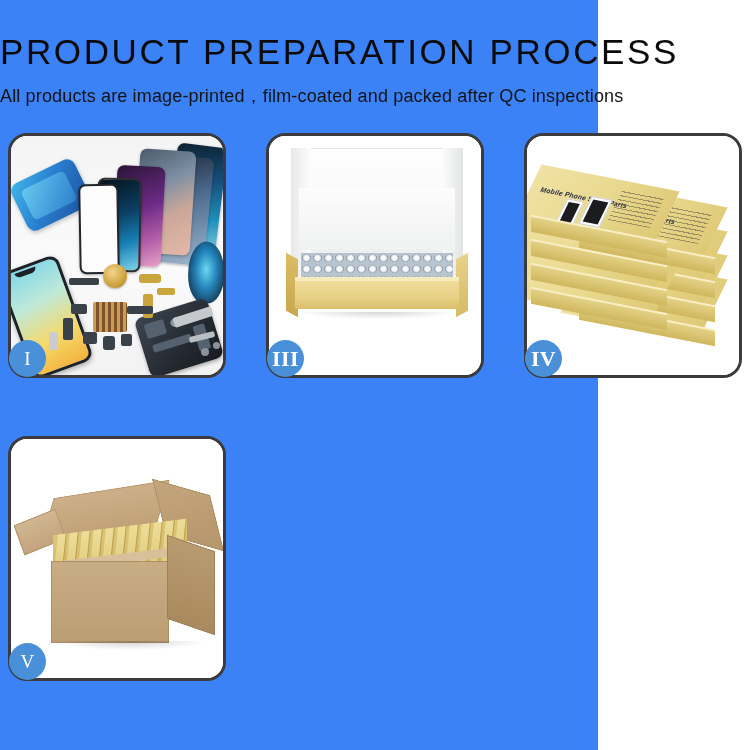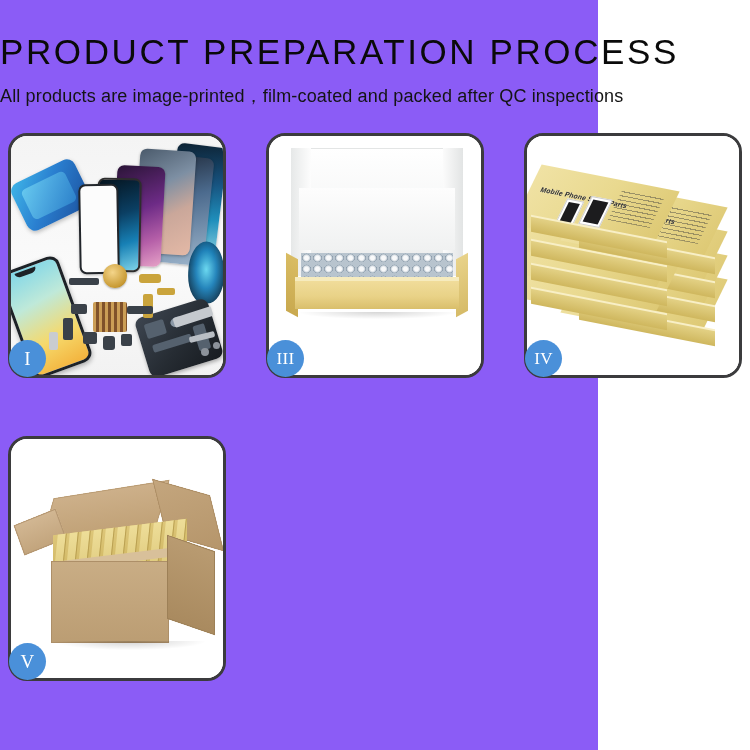--- a/index.html
+++ b/index.html
@@ -3,21 +3,21 @@
 <meta charset="utf-8">
 <style>
   * { box-sizing: border-box; }
   html, body { margin:0; padding:0; }
   body {
     width:750px; height:750px;
     background:#ffffff;
     font-family:"Liberation Sans", sans-serif;
     overflow:hidden;
   }
-  .page { position:relative; width:598px; height:750px; background:#8b5cf6; }
+  .page { position:relative; width:598px; height:750px; background:#3b82f6; }
 
   
   .header { padding-top:34px; text-align:center; }
   .title {
     font-size:35px; font-weight:400; color:#0a0a0a;
     letter-spacing:2.6px; line-height:1.05;
     font-family:"Liberation Sans", sans-serif;
     white-space:nowrap;
   }
   .subtitle {
@@ -51,21 +51,21 @@
   .badge {
     position:absolute; left:-2px; bottom:-2px;
     width:37px; height:37px; border-radius:50%;
     background:#4a90d9;
     color:#ffffff;
     display:flex; align-items:center; justify-content:center;
     font-family:"Liberation Serif", serif;
     font-size:19px; line-height:1; letter-spacing:0.4px;
     z-index:6;
   }
-  .badge.wide { font-size:17px; }
+  .badge.wide { font-size:22px;font-weight:bold; }
 
   
   .p1 { background:linear-gradient(180deg,#f4f4f4 0%,#fafafa 55%,#f2f2f2 100%); }
   .ph { position:absolute; border-radius:7px; }
   .ph1 { left:126px; top:14px; width:56px; height:104px;
          background:linear-gradient(150deg,#4a5a6b,#7d8fa3 35%,#caa79a 62%,#e4b9a6);
          transform:rotate(4deg); box-shadow:0 1px 3px rgba(0,0,0,.3); }
   .ph2 { left:146px; top:20px; width:52px; height:108px;
          background:linear-gradient(160deg,#1f2a3a,#4c6b8e 40%,#9fb6cc);
          transform:rotate(6deg); box-shadow:0 1px 3px rgba(0,0,0,.3); }

